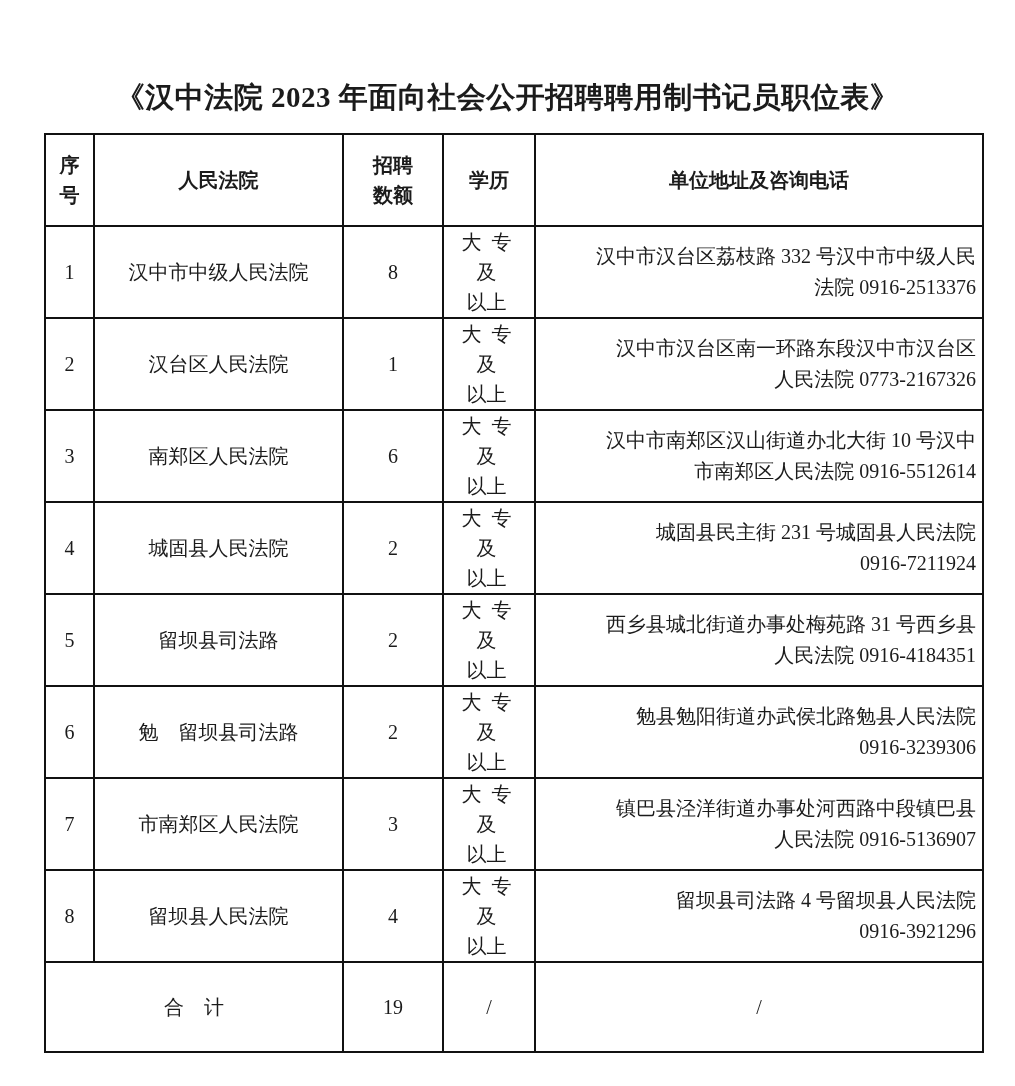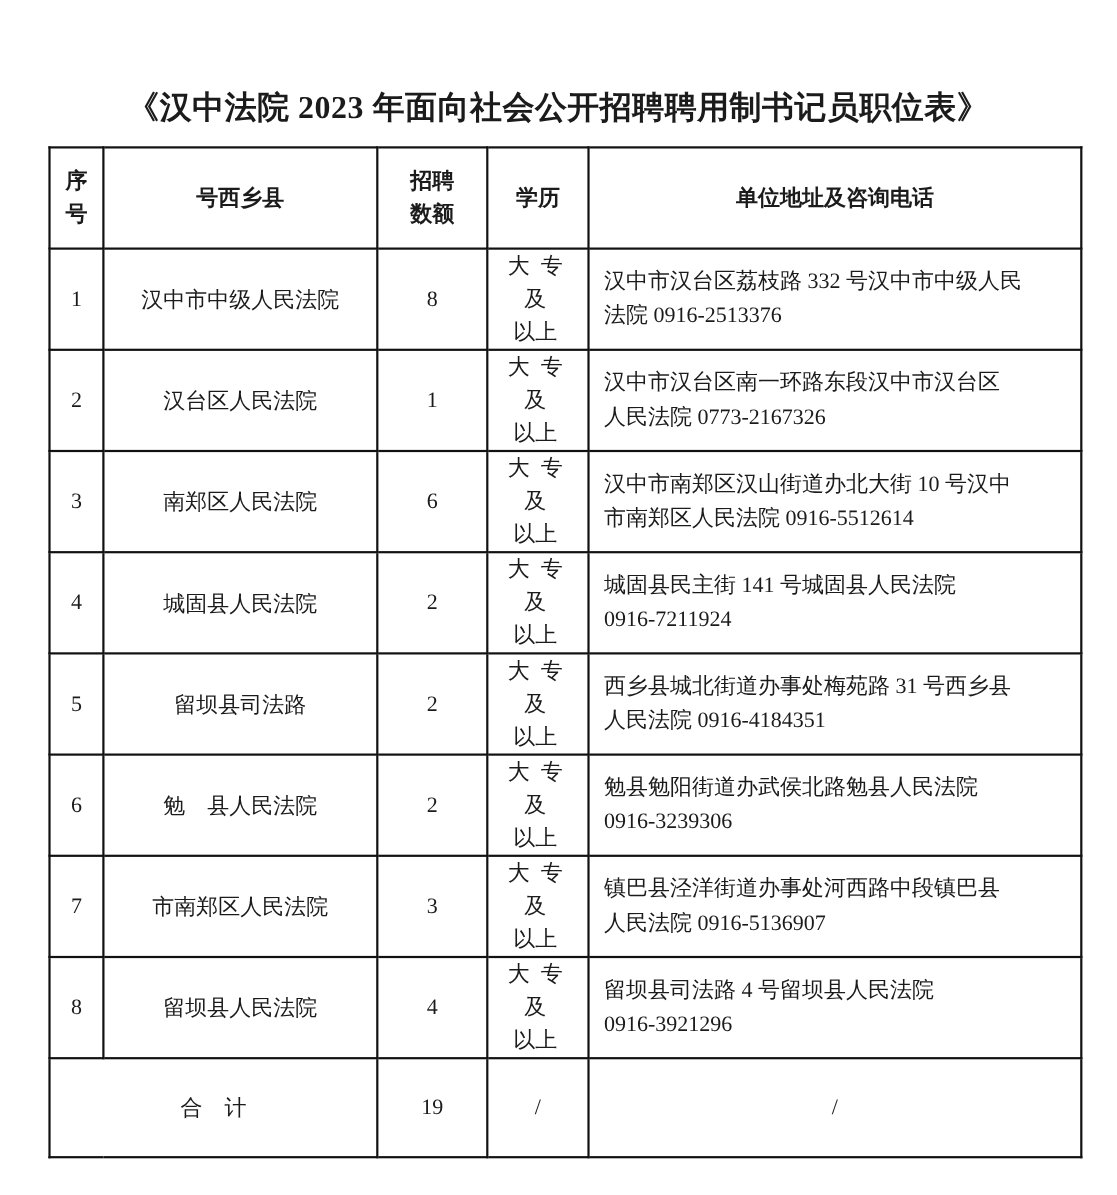--- a/index.html
+++ b/index.html
@@ -57,21 +57,21 @@
   }
   td.c-edu {
     text-align: center;
     padding-left: 9px;
     padding-right: 14px;
     white-space: pre-line;
     line-height: 30px;
     word-spacing: 5px;
   }
   td.c-addr {
-    text-align: left;
+    text-align: right;
     padding-left: 13px;
     padding-right: 6px;
     white-space: pre-line;
     line-height: 31px;
   }
   td.c-total-label {
     text-align: center;
     margin-top: 24px;
   }
   td.c-slash {
@@ -88,21 +88,21 @@
     <col style="width:49px">
     <col style="width:249px">
     <col style="width:100px">
     <col style="width:92px">
     <col style="width:448px">
   </colgroup>
   <thead>
     <tr>
       <th>序
 号</th>
-      <th>号西乡县</th>
+      <th>人民法院</th>
       <th>招聘
 数额</th>
       <th>学历</th>
       <th>单位地址及咨询电话</th>
     </tr>
   </thead>
   <tbody>
     <tr>
       <td class="c-no">1</td>
       <td class="c-unit">汉中市中级人民法院</td>
@@ -129,35 +129,35 @@
 以上</td>
       <td class="c-addr">汉中市南郑区汉山街道办北大街 10 号汉中
 市南郑区人民法院  0916-5512614</td>
     </tr>
     <tr>
       <td class="c-no">4</td>
       <td class="c-unit">城固县人民法院</td>
       <td class="c-count">2</td>
       <td class="c-edu">大 专 及
 以上</td>
-      <td class="c-addr">城固县民主街 141 号城固县人民法院
+      <td class="c-addr">城固县民主街 231 号城固县人民法院
 0916-7211924</td>
     </tr>
     <tr>
       <td class="c-no">5</td>
       <td class="c-unit">留坝县司法路</td>
       <td class="c-count">2</td>
       <td class="c-edu">大 专 及
 以上</td>
       <td class="c-addr">西乡县城北街道办事处梅苑路 31 号西乡县
 人民法院  0916-4184351</td>
     </tr>
     <tr>
       <td class="c-no">6</td>
-      <td class="c-unit">勉　县人民法院</td>
+      <td class="c-unit">勉　留坝县司法路</td>
       <td class="c-count">2</td>
       <td class="c-edu">大 专 及
 以上</td>
       <td class="c-addr">勉县勉阳街道办武侯北路勉县人民法院
 0916-3239306</td>
     </tr>
     <tr>
       <td class="c-no">7</td>
       <td class="c-unit">市南郑区人民法院</td>
       <td class="c-count">3</td>

